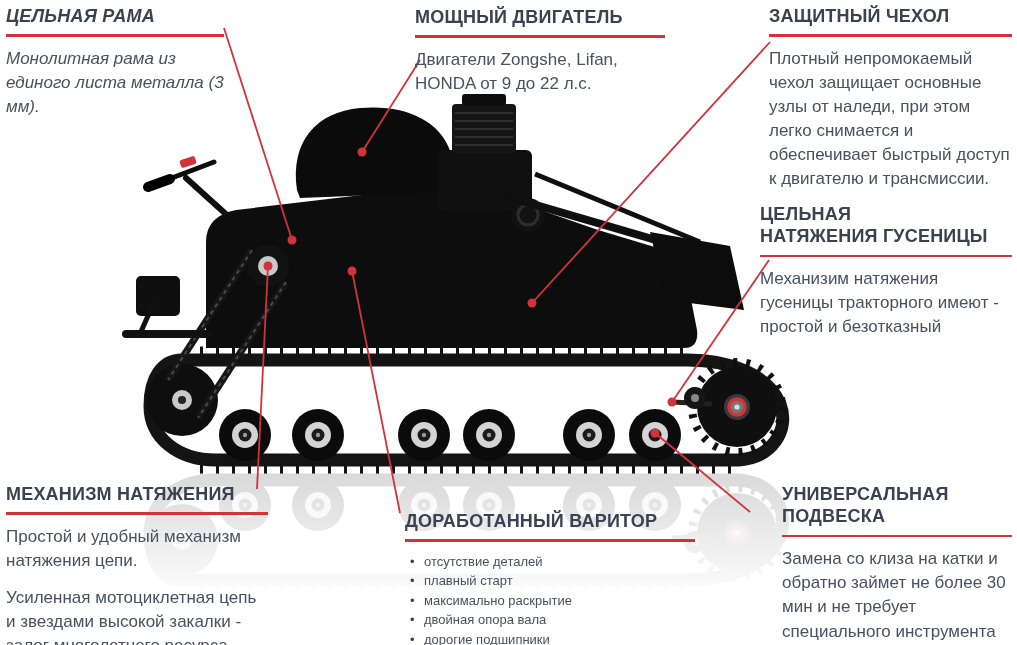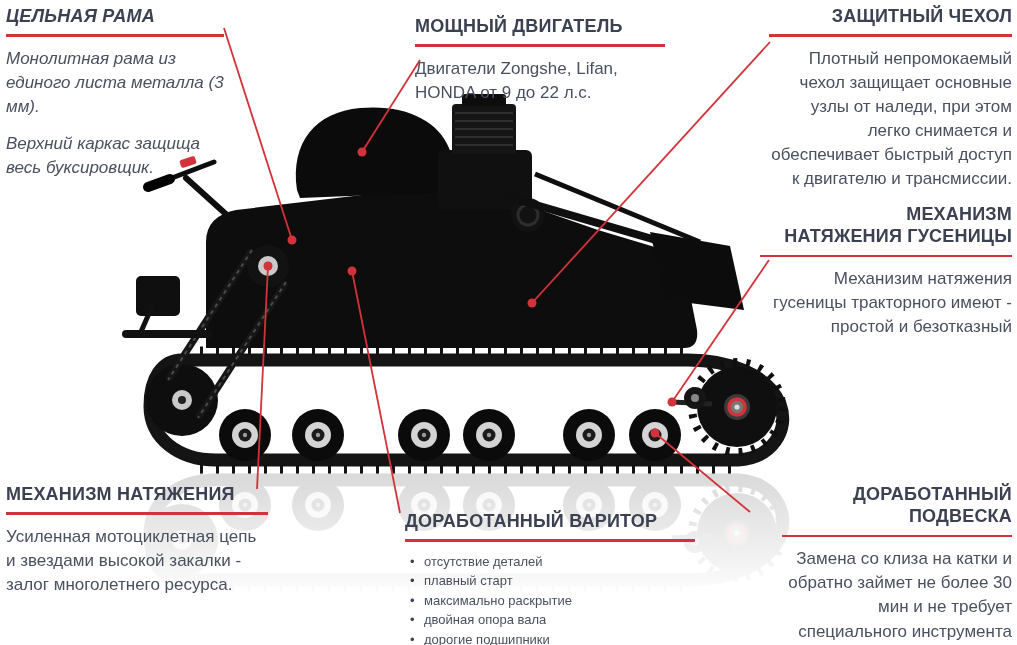--- a/index.html
+++ b/index.html
@@ -14,33 +14,33 @@
   .callout { position:absolute; }
   .callout h2 {
     font-size:18px; line-height:1.24; font-weight:bold;
     color:var(--heading,#3b4150); letter-spacing:.2px;
   }
   .rule { height:2.5px; background:var(--accent,#d2333a); margin:7px 0 10px 0; }
   .callout p {
     font-size:17px; line-height:1.42; color:var(--text,#49505e);
     margin:0 0 13px 0;
   }
-  .callout.right { text-align:right; }
+  .callout.right { text-align:left; }
   .callout ul { list-style:none; margin-top:3px; }
   .callout li {
     font-size:13px; line-height:1.5; color:var(--text,#49505e);
     padding-left:19px; position:relative;
   }
   .callout li::before {
     content:"•"; position:absolute; left:5px; top:0;
     color:var(--heading,#3b4150);
   }
 
   #co-frame      { left:6px;   top:5px;   width:218px;font-style:italic; }
-  #co-engine     { left:415px; top:15px;   width:250px; }
+  #co-engine     { left:415px; top:6px;   width:250px; }
   #co-cover      { left:769px; top:5px;   width:243px; }
   #co-tension    { left:760px; top:203px; width:252px; }
   #co-chain      { left:6px;   top:483px; width:262px; }
   #co-variator   { left:405px; top:510px; width:290px; }
   #co-suspension { left:782px; top:483px; width:230px; }
 
   .cl { stroke:var(--accent,#d2333a); stroke-width:1.8; fill:none; }
   .cd { fill:var(--accent,#d2333a); }
 </style>
 </head>
@@ -161,72 +161,72 @@
       <circle class="cd" cx="655" cy="433" r="4.5"></circle>
     </g>
   </svg>
 
   <section class="callout" id="co-frame">
     <h2>
       <div>ЦЕЛЬНАЯ РАМА</div>
     </h2>
     <div class="rule"></div>
     <p>Монолитная рама из единого листа металла (3 мм).</p>
-    <p>Верхний каркас защища весь буксировщик.</p>
   </section>
 
   <section class="callout" id="co-engine">
     <h2>
       <div>МОЩНЫЙ ДВИГАТЕЛЬ</div>
     </h2>
     <div class="rule"></div>
     <p>Двигатели Zongshe, Lifan, HONDA от 9 до 22 л.с.</p>
   </section>
 
   <section class="callout right" id="co-cover">
     <h2>
       <div>ЗАЩИТНЫЙ ЧЕХОЛ</div>
     </h2>
     <div class="rule"></div>
     <p>Плотный непромокаемый чехол защищает основные узлы от наледи, при этом легко снимается и обеспечивает быстрый доступ к двигателю и трансмиссии.</p>
   </section>
 
   <section class="callout right" id="co-tension">
     <h2>
-      <div>МЕХАНИЗМ</div>
+      <div>ЦЕЛЬНАЯ</div>
       <div>НАТЯЖЕНИЯ ГУСЕНИЦЫ</div>
     </h2>
     <div class="rule"></div>
     <p>Механизим натяжения гусеницы тракторного имеют - простой и безотказный</p>
   </section>
 
   <section class="callout" id="co-chain">
     <h2>
       <div>МЕХАНИЗМ НАТЯЖЕНИЯ</div>
     </h2>
     <div class="rule"></div>
+    <p>Простой и удобный механизм натяжения цепи.</p>
     <p>Усиленная мотоциклетная цепь  и звездами высокой закалки - залог многолетнего ресурса.</p>
   </section>
 
   <section class="callout" id="co-variator">
     <h2>
       <div>ДОРАБОТАННЫЙ ВАРИТОР</div>
     </h2>
     <div class="rule"></div>
     <ul>
       <li>отсутствие деталей</li>
       <li>плавный старт</li>
       <li>максимально раскрытие</li>
       <li>двойная опора вала</li>
       <li>дорогие подшипники</li>
     </ul>
   </section>
 
   <section class="callout right" id="co-suspension">
     <h2>
-      <div>ДОРАБОТАННЫЙ</div>
+      <div>УНИВЕРСАЛЬНАЯ</div>
       <div>ПОДВЕСКА</div>
     </h2>
     <div class="rule"></div>
     <p>Замена со клиза на катки и обратно займет не более 30 мин и не требует специального инструмента</p>
   </section>
 
 </div>
 
 </body></html>

